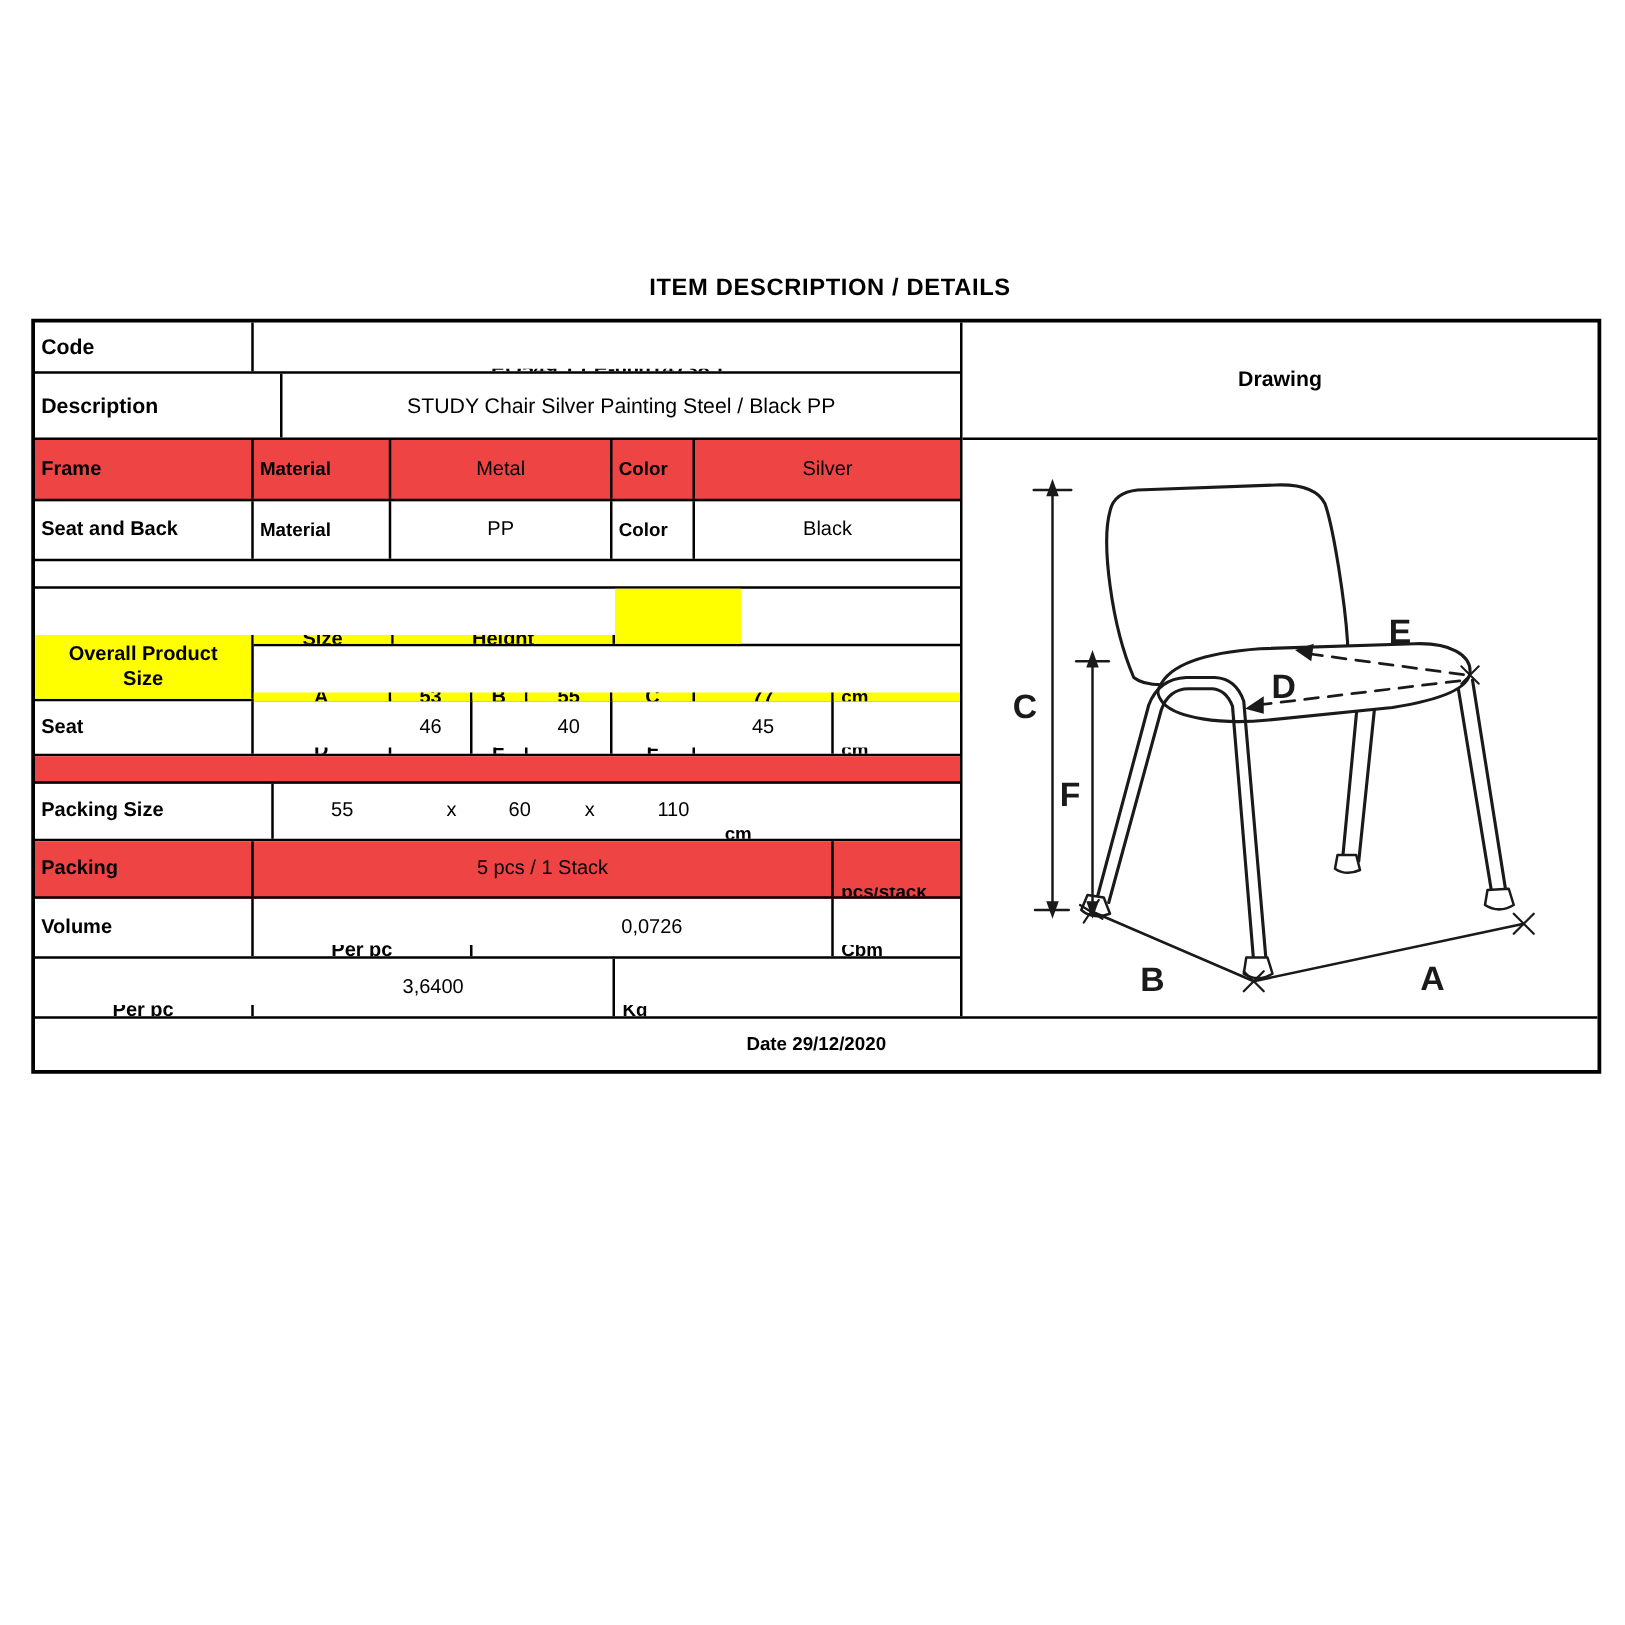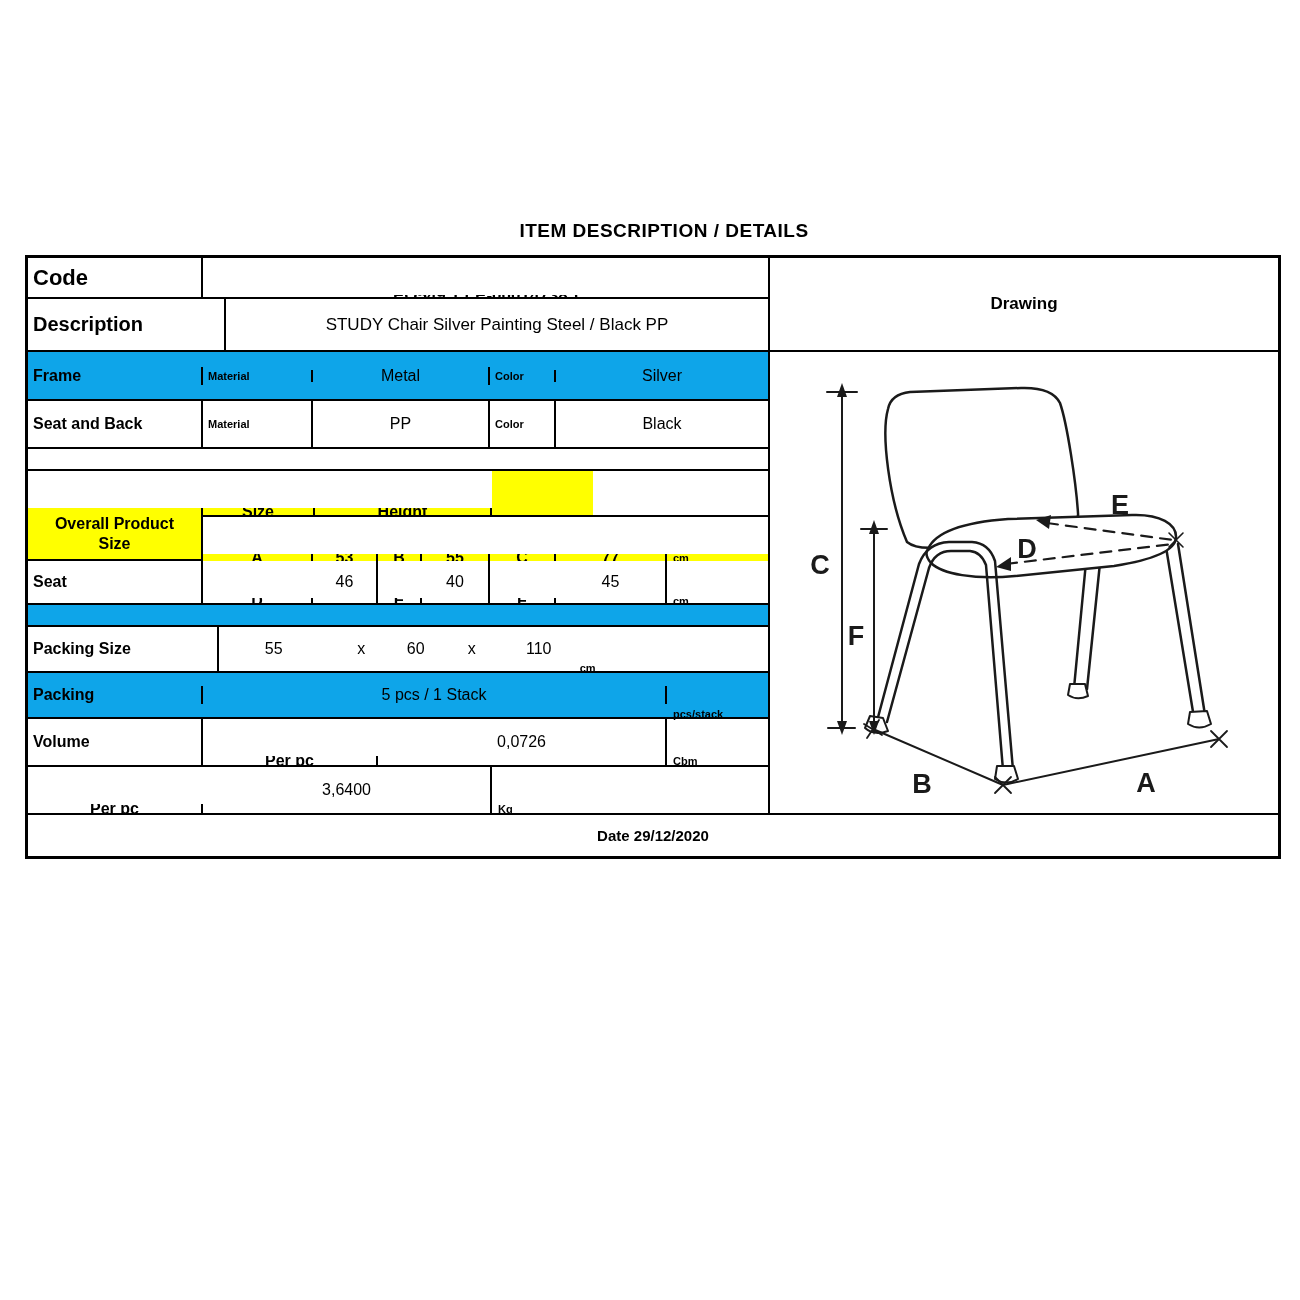--- a/index.html
+++ b/index.html
@@ -21,23 +21,23 @@
   .row{display:flex;border-bottom:2px solid #000;box-sizing:border-box;}
   .leftpanel .row:last-child{border-bottom:none;}
   .c{
     border-right:2px solid #000;box-sizing:border-box;display:flex;
     align-items:center;justify-content:center;font-size:16px;
     overflow:hidden;white-space:nowrap;
   }
   .c.end{border-right:none;}
   .lab{justify-content:flex-start;padding-left:5px;font-weight:bold;}
   .b{font-weight:bold;margin-top:37px;}
-  .sm{font-size:11px;}
+  .sm{font-size:15px;}
   .la{justify-content:flex-start;padding-left:6px;}
-  .gray{background:#0ea5e9;align-items:center;}
+  .gray{background:#ef4444;}
   .yellow{background:#ffff00;}
   .ospright{display:flex;flex-direction:column;width:565px;}
   .subrow{display:flex;box-sizing:border-box;}
   .ospcell{flex-direction:column;line-height:20px;text-align:center;}
   .daterow{
     height:41px;display:flex;align-items:center;justify-content:center;
     font-weight:bold;font-size:15px;
   }
   .drawhead{
     height:94px;border-bottom:2px solid #000;display:flex;align-items:center;
@@ -51,26 +51,26 @@
 <body>
 
 <div class="title">ITEM DESCRIPTION / DETAILS</div>
 
 <div class="sheet">
   <div class="main">
 
     <div class="leftpanel">
 
       <div class="row" style="height:41px">
-        <div class="c lab" style="width:175px;font-size:22px">Code</div>
+        <div class="c lab" style="width:175px;font-size:17px">Code</div>
         <div class="c b end" style="width:565px;font-size:17px">EO549,1  ( E-00014738 )</div>
       </div>
 
       <div class="row" style="height:53px">
-        <div class="c lab" style="width:206px;font-size:20px">Description</div>
+        <div class="c lab" style="width:206px;font-size:17px">Description</div>
         <div class="c end" style="width:565px;font-size:17px">STUDY Chair Silver Painting Steel / Black PP</div>
       </div>
 
       <div class="row gray" style="height:49px">
         <div class="c lab" style="width:175px">Frame</div>
         <div class="c lab sm" style="width:110px">Material</div>
         <div class="c" style="width:177px">Metal</div>
         <div class="c lab sm" style="width:66px">Color</div>
         <div class="c end" style="width:212px">Silver</div>
       </div>

